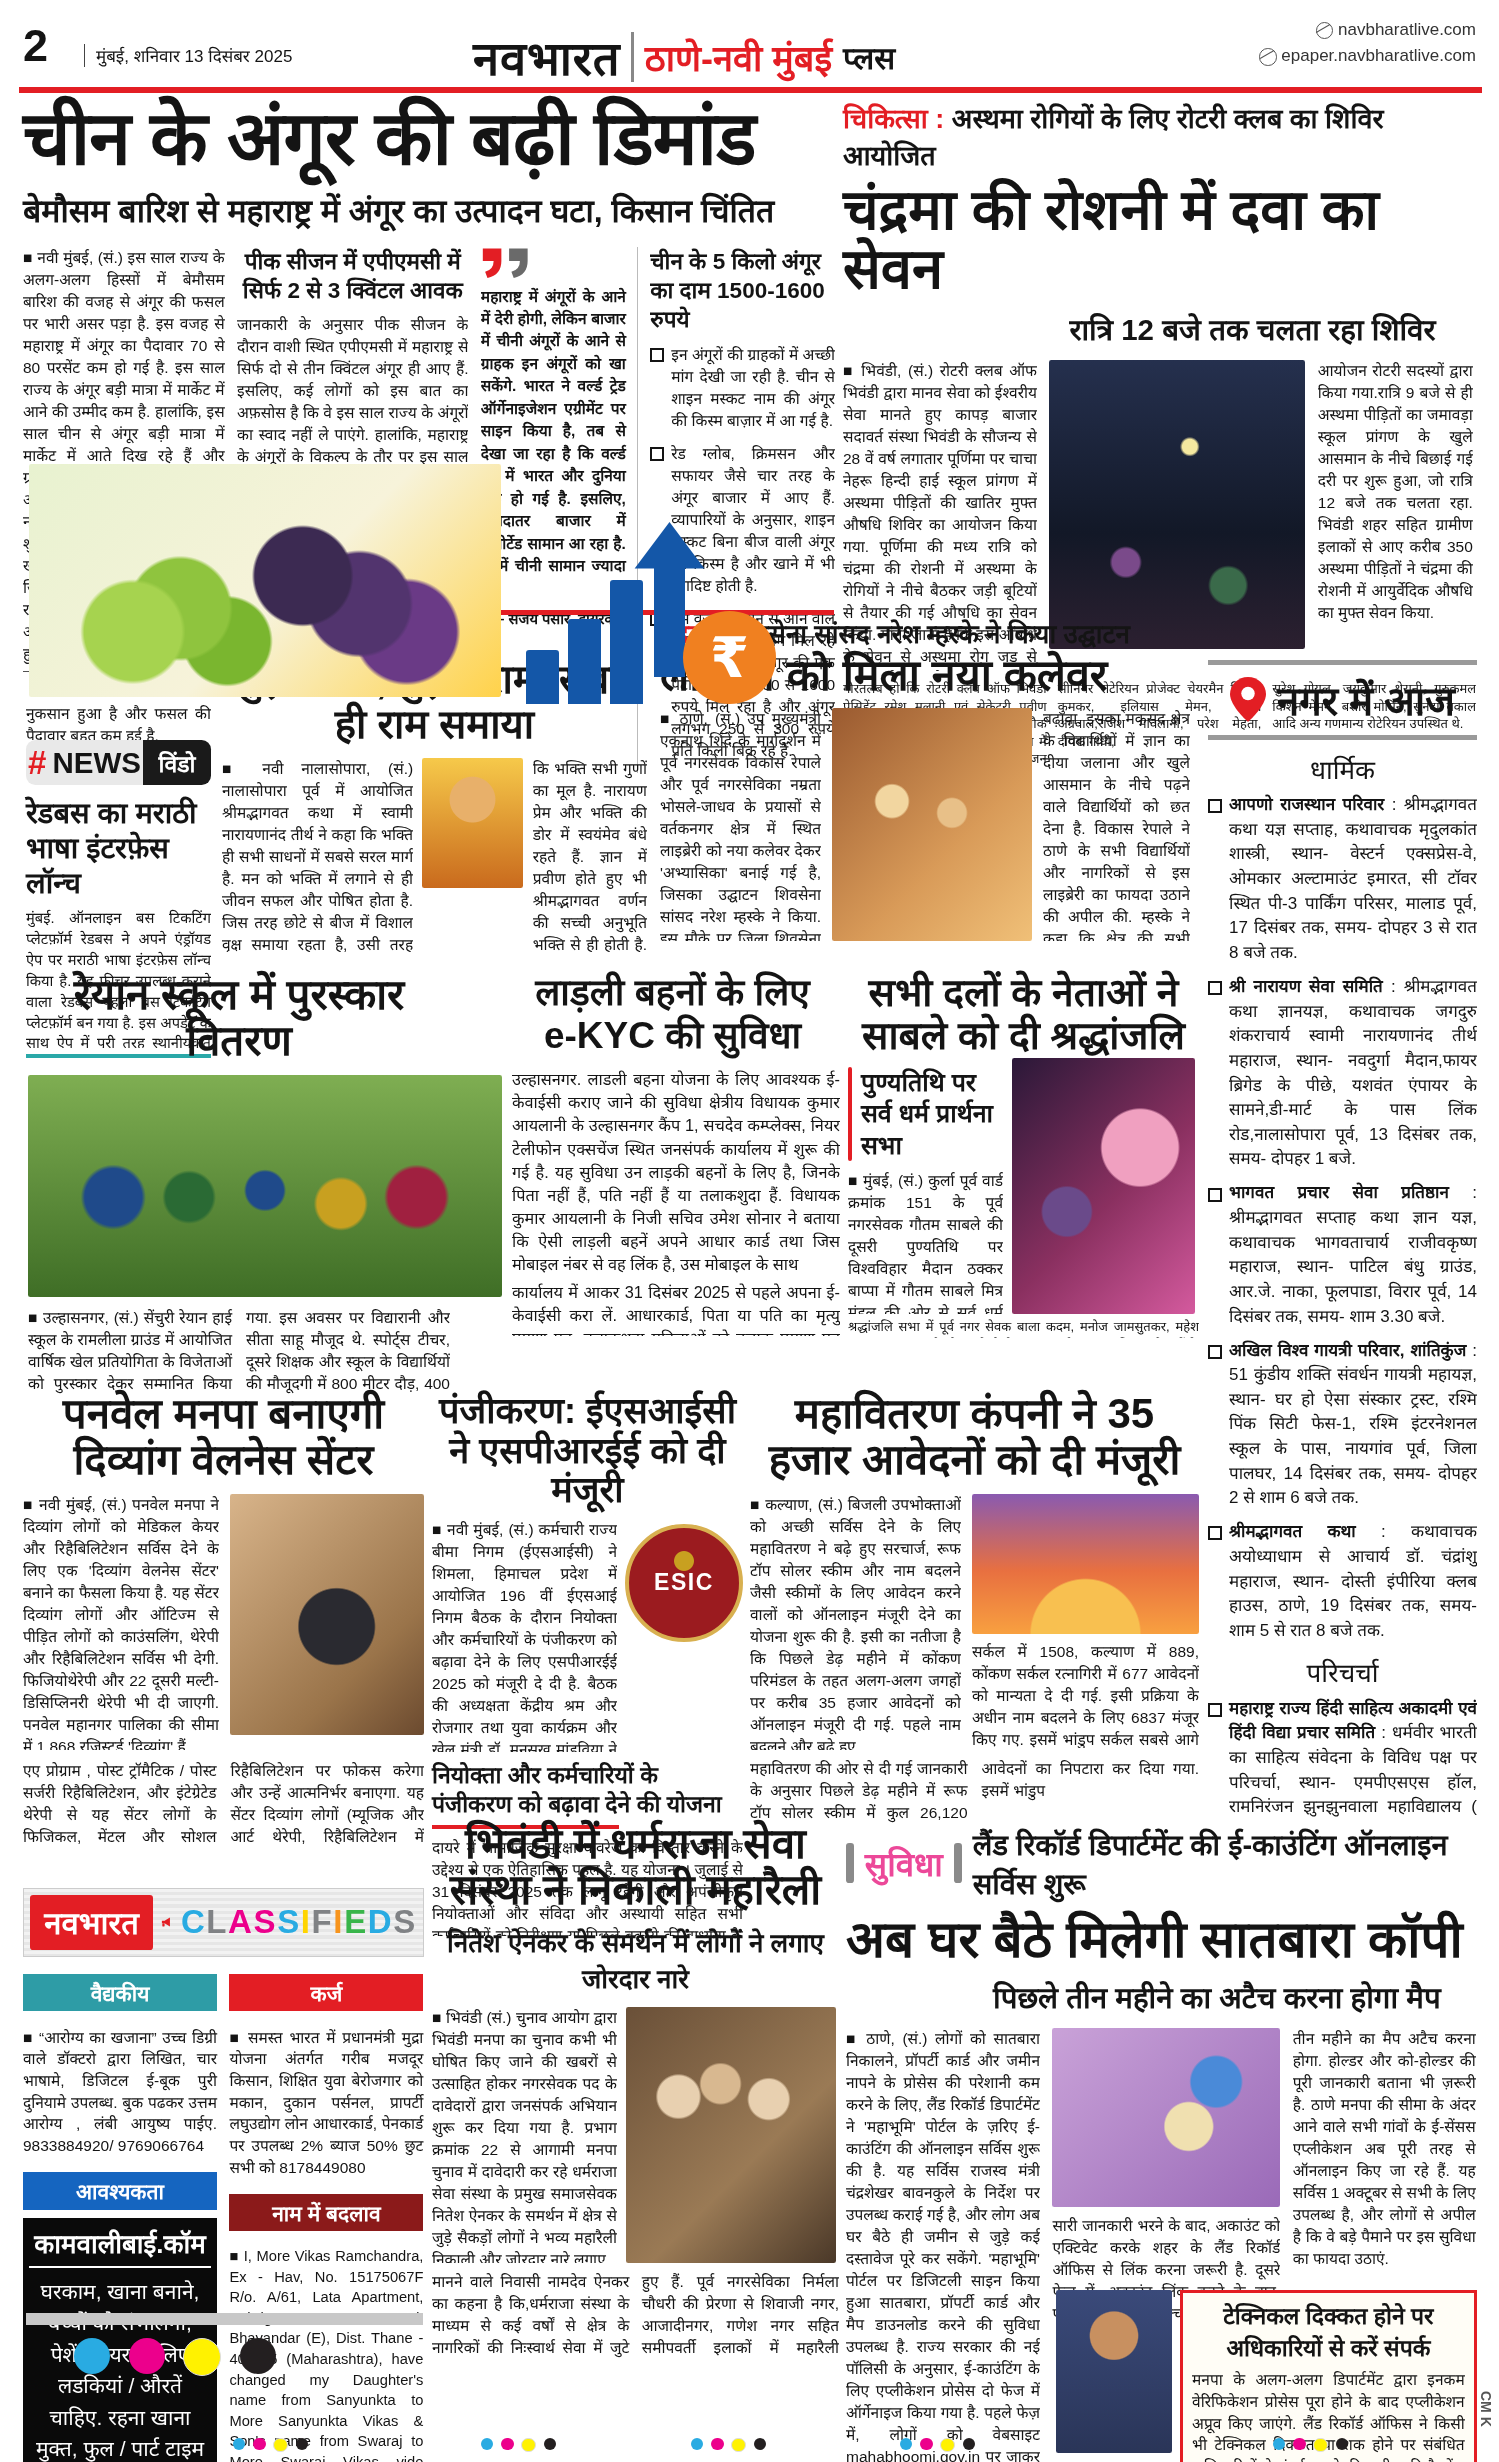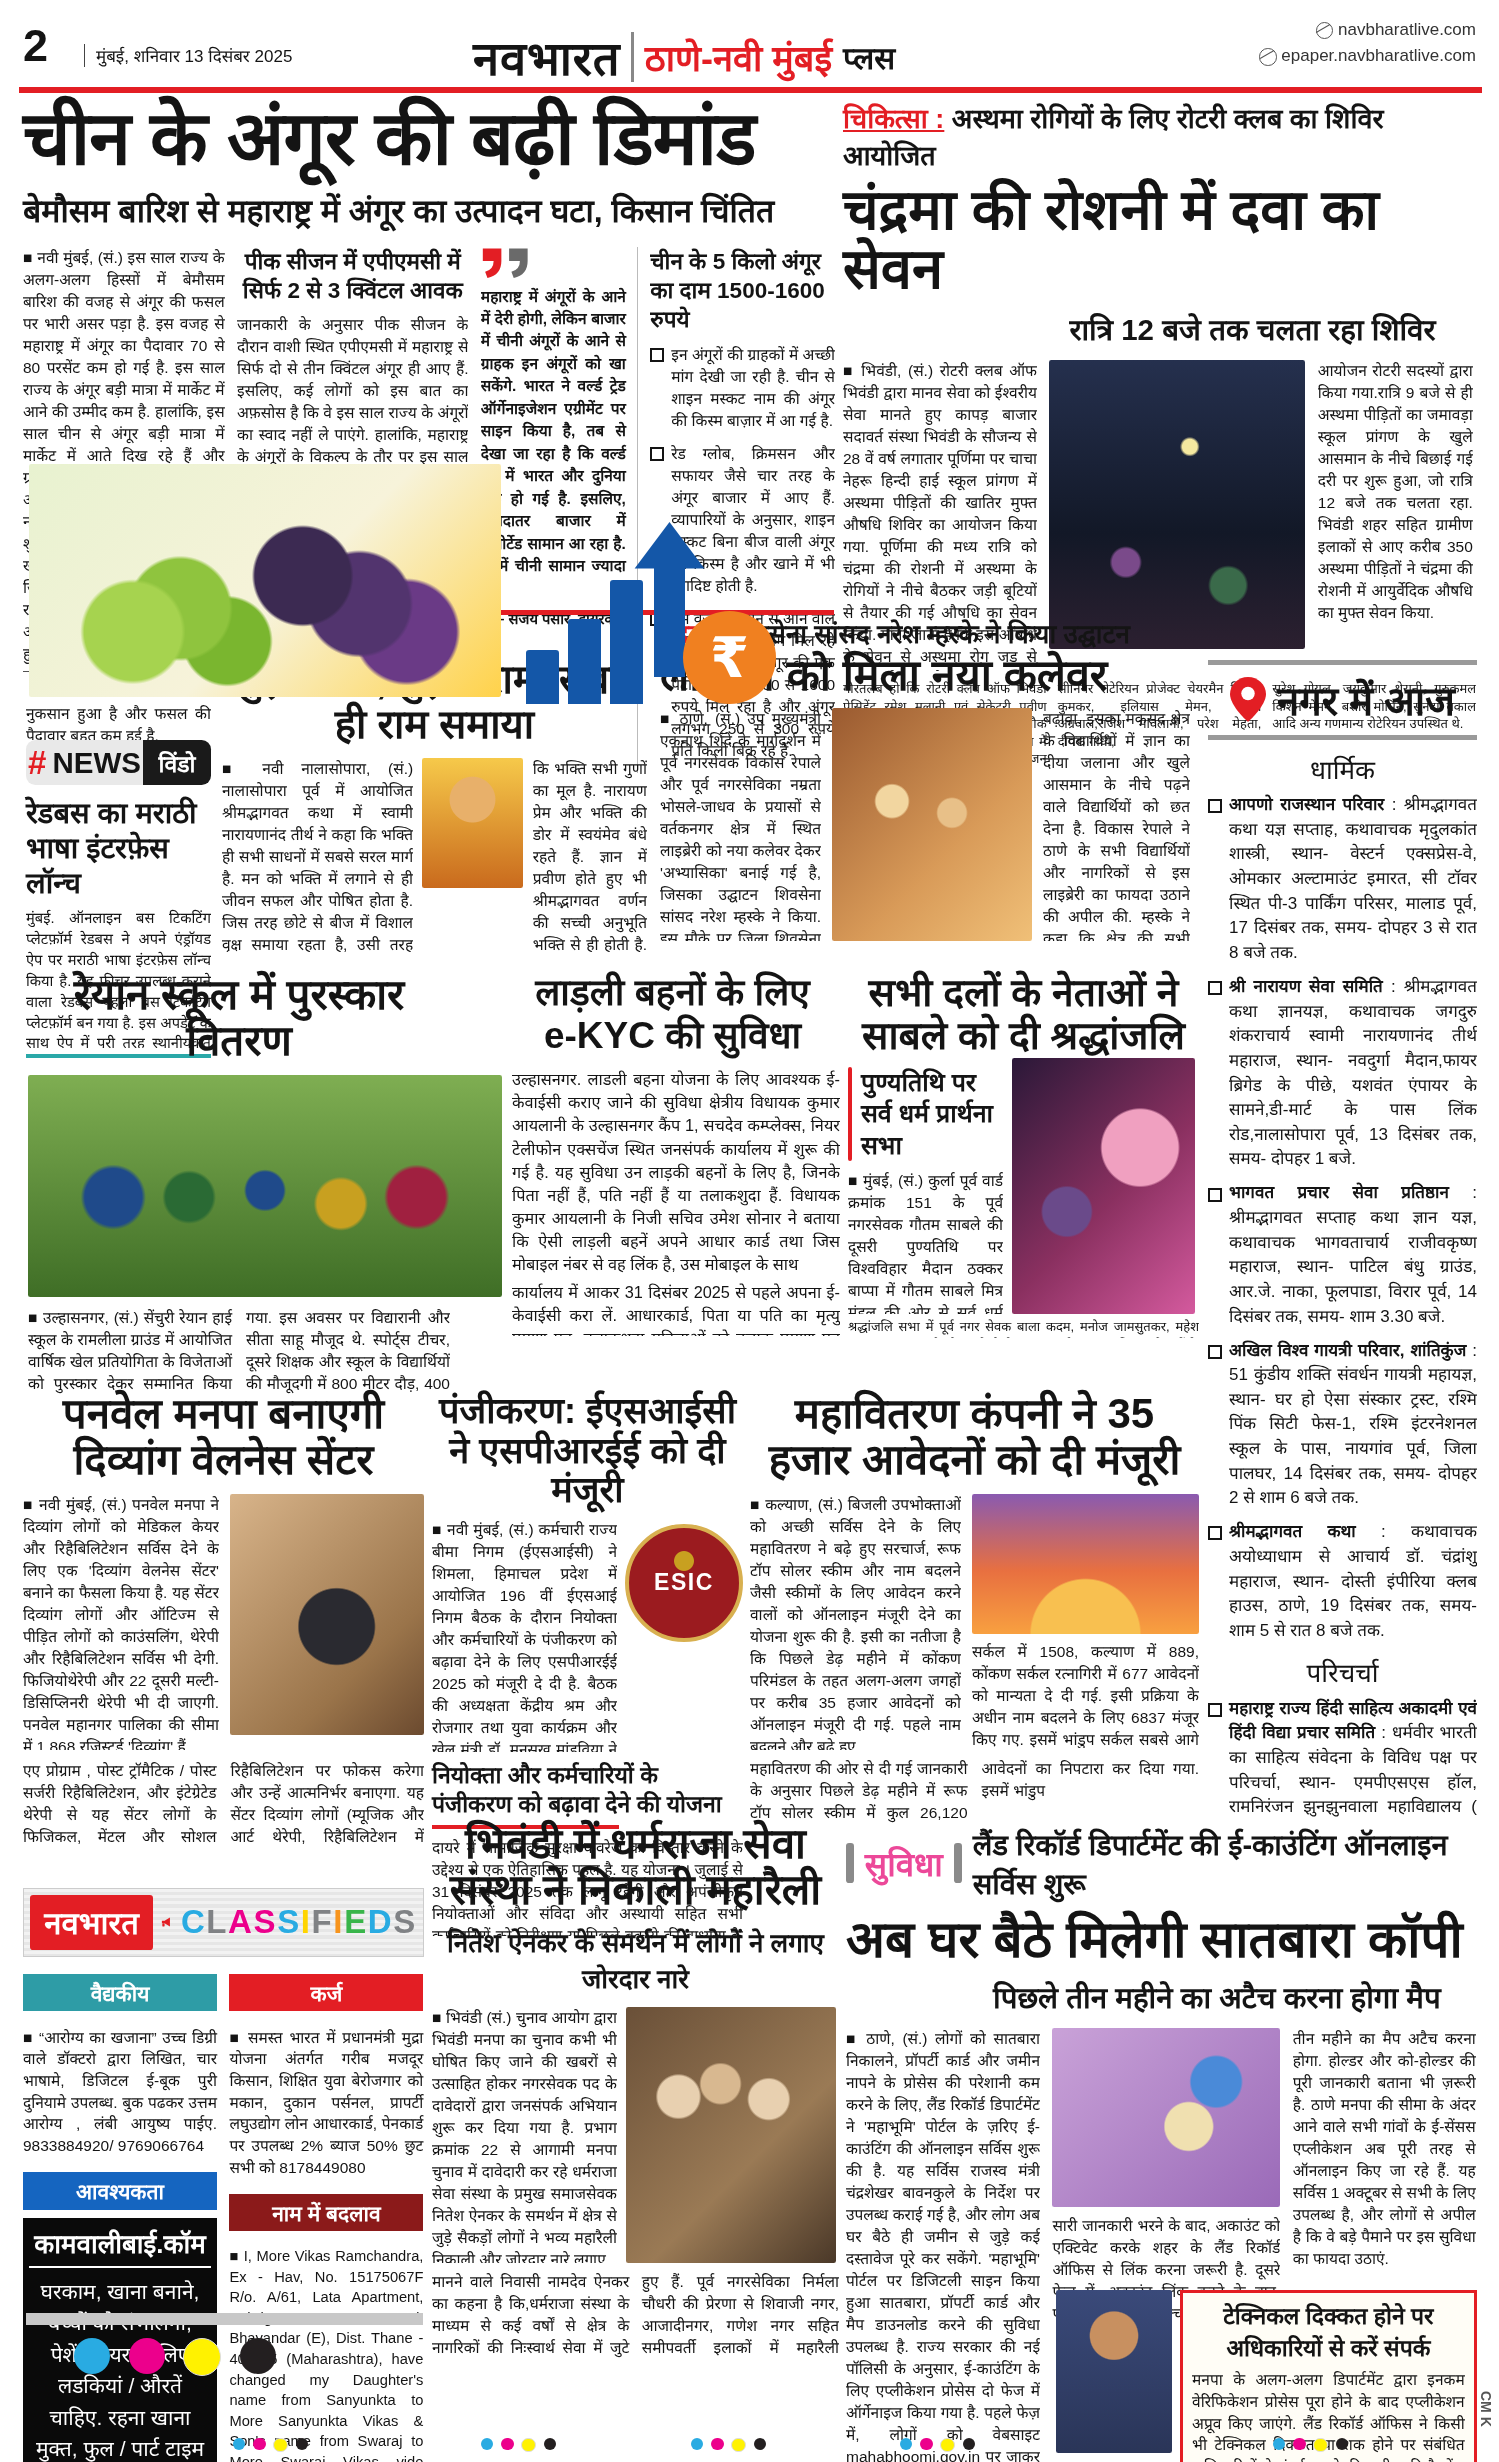--- a/index.html
+++ b/index.html
@@ -3,21 +3,21 @@
 <meta charset="utf-8">
 <style>
   html,body{margin:0;padding:0;background:#8a8a8a;}
   .page{position:relative;width:1500px;height:2462px;background:#ffffff;overflow:hidden;
         font-family:"Liberation Sans","DejaVu Sans",sans-serif;color:#141414;}
   .abs{position:absolute;}
   .bt{font-size:15.5px;line-height:1.42;text-align:justify;margin:0;}
   .sm{font-size:13px;line-height:1.35;text-align:justify;margin:0;}
   .ovh{overflow:hidden;}
   .b{font-weight:700;}
-  .red{color:#e31e24;text-decoration:underline;}
+  .red{color:#e31e24;}
   .photo{border-radius:2.3px;}
   
   .topbar{left:23px;top:14px;width:1453px;height:68px;}
   .pageno{position:absolute;left:0;top:6.2px;font-size:45px;font-weight:700;}
   .dateline{position:absolute;left:61px;top:29.5px;font-size:17px;border-left:1.6px solid #444;padding-left:11px;}
   .masthead{position:absolute;left:450px;top:11px;display:flex;align-items:center;gap:11px;}
   .mast-name{font-size:47px;font-weight:700;letter-spacing:0.8px;}
   .mast-div{width:2.3px;height:50px;background:#888;}
   .mast-ed{font-size:36px;font-weight:700;color:#e31e24;}
   .mast-plus{font-size:31px;font-weight:700;}

